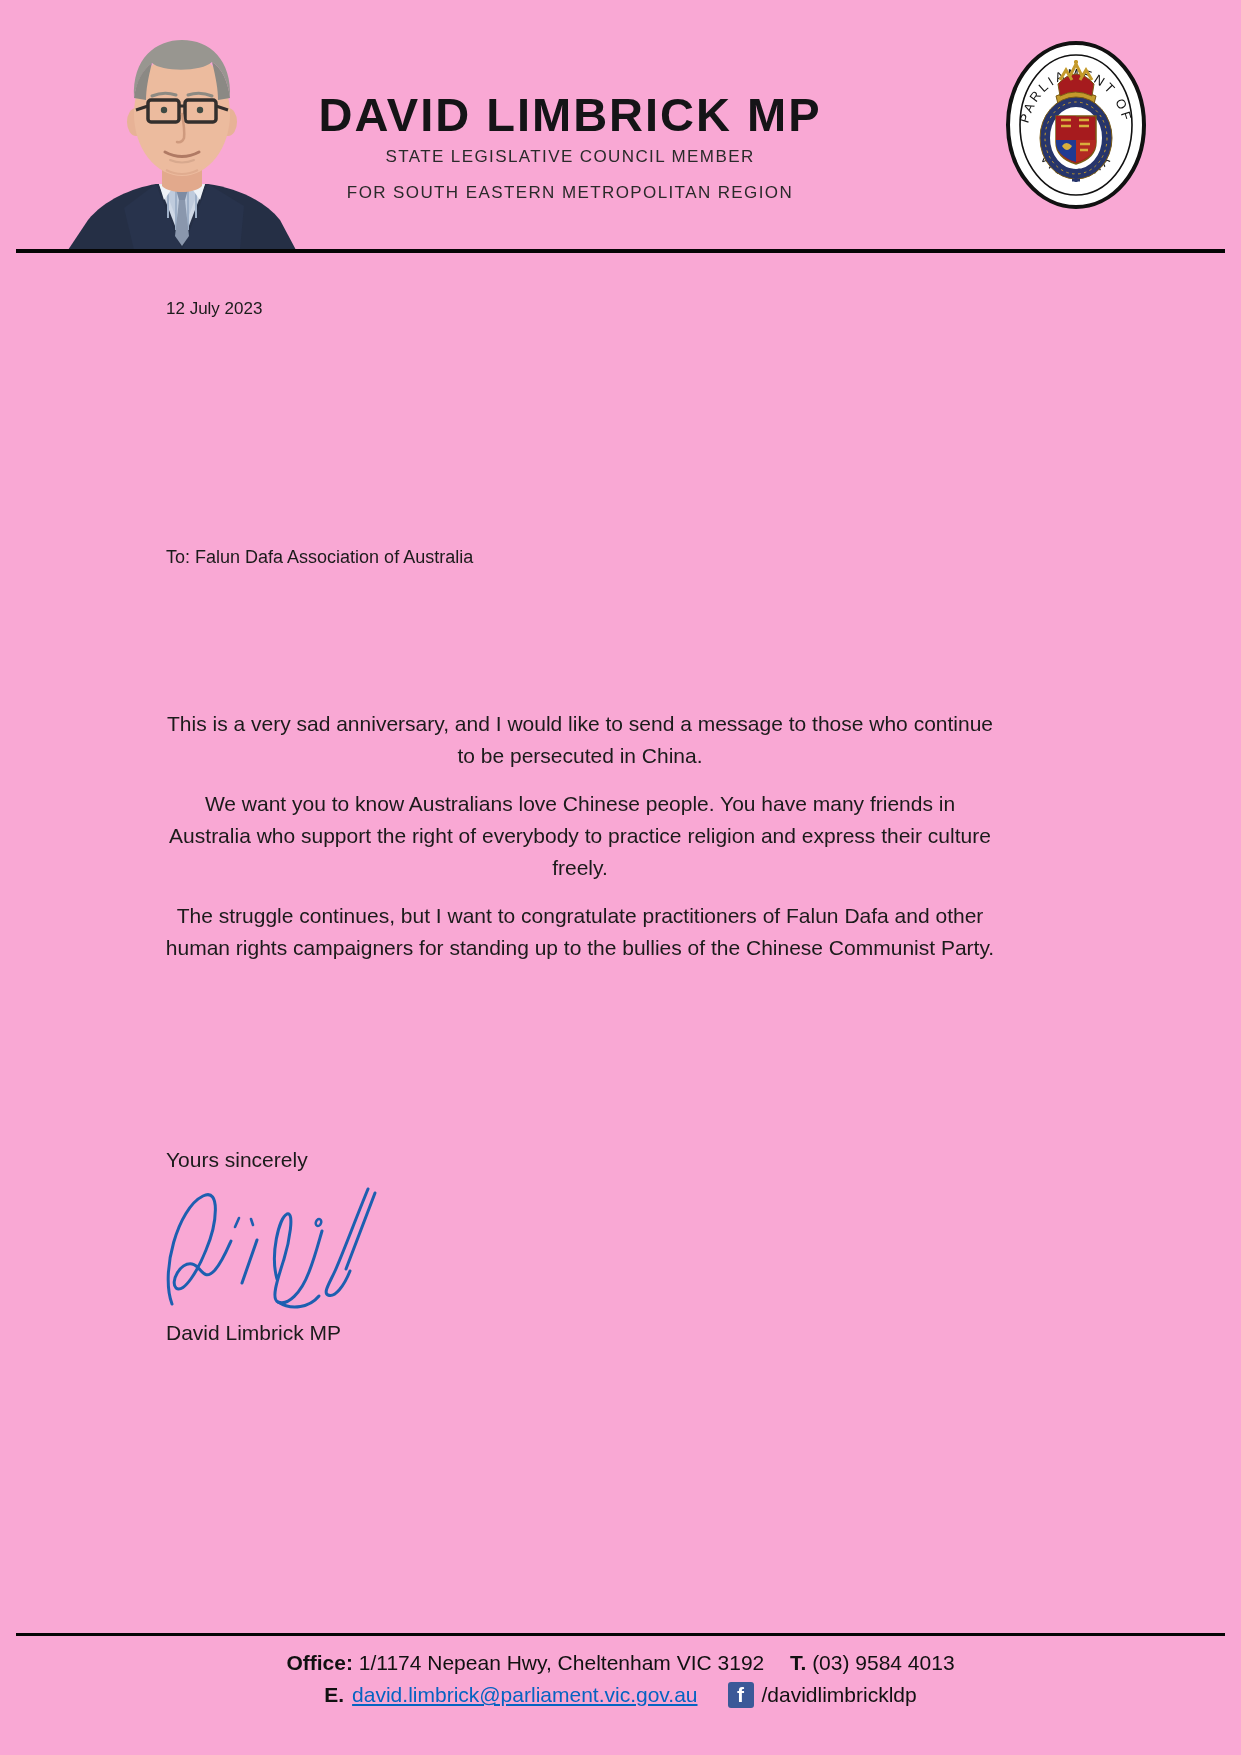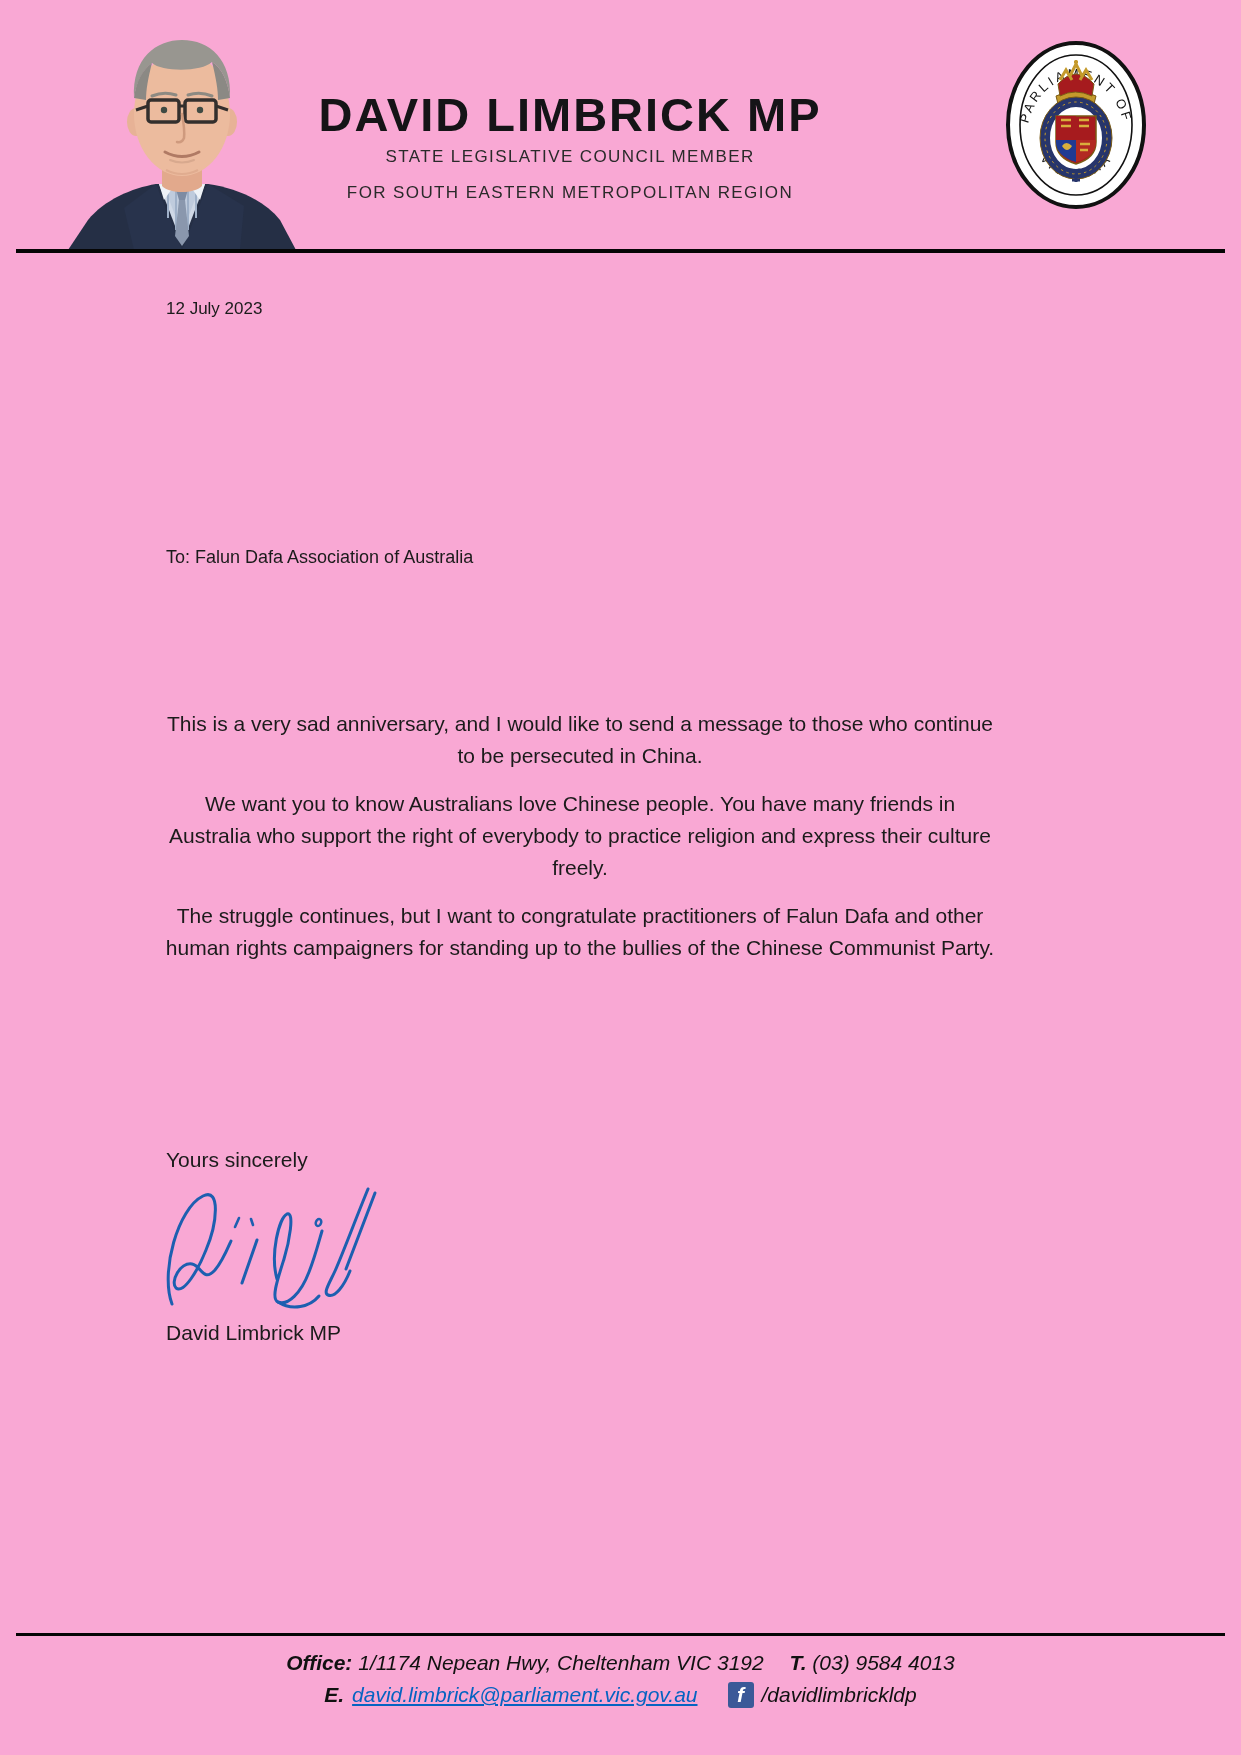--- a/index.html
+++ b/index.html
@@ -25,21 +25,21 @@
   
   .date-line { position:absolute; left:166px; top:299px; font-size:17px; }
   .recipient-line { position:absolute; left:166px; top:547px; font-size:18px; }
   .body-text { position:absolute; left:165px; top:708px; width:830px; font-size:21px; line-height:32px;text-align:center; }
   .body-text p { margin:0 0 16px 0; }
   .closing { position:absolute; left:166px; top:1148px; font-size:21px;text-align:right; }
   .signature-wrap { position:absolute; left:158px; top:1170px; width:255px; height:145px; }
   .signatory { position:absolute; left:166px; top:1316px; font-size:21px; line-height:34px; }
 
   
-  .footer { position:absolute; left:0; right:0; top:1648px; text-align:center; font-size:21px; color:#111;font-style:italic; }
+  .footer { position:absolute; left:0; right:0; top:1648px; text-align:center; font-size:21px; color:#111; }
   .footer .row { line-height:30px; }
   .footer .row2 { margin-top:2px; display:flex; justify-content:center; align-items:center; gap:8px; }
   .footer b { font-weight:bold; }
   .footer .sep { display:inline-block; width:14px; }
   .email-link { color:#0563c1; text-decoration:underline; }
   .fb-icon {
     display:inline-flex; width:26px; height:26px; border-radius:3px;
     background:#3b5998; color:#fff; font-weight:bold; font-size:21px;
     justify-content:center; align-items:flex-end; line-height:26px;
     overflow:hidden;

